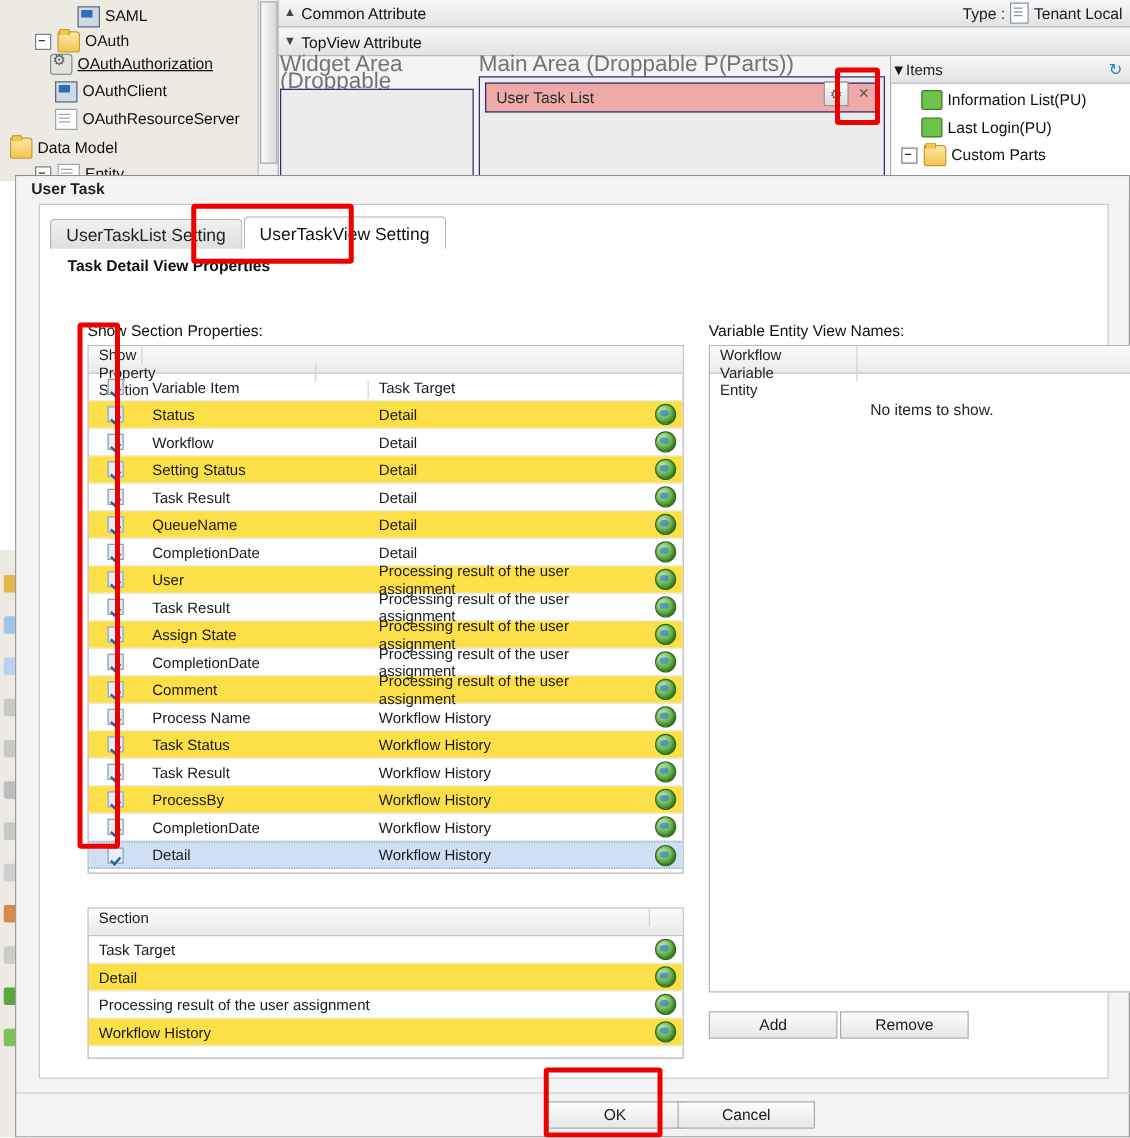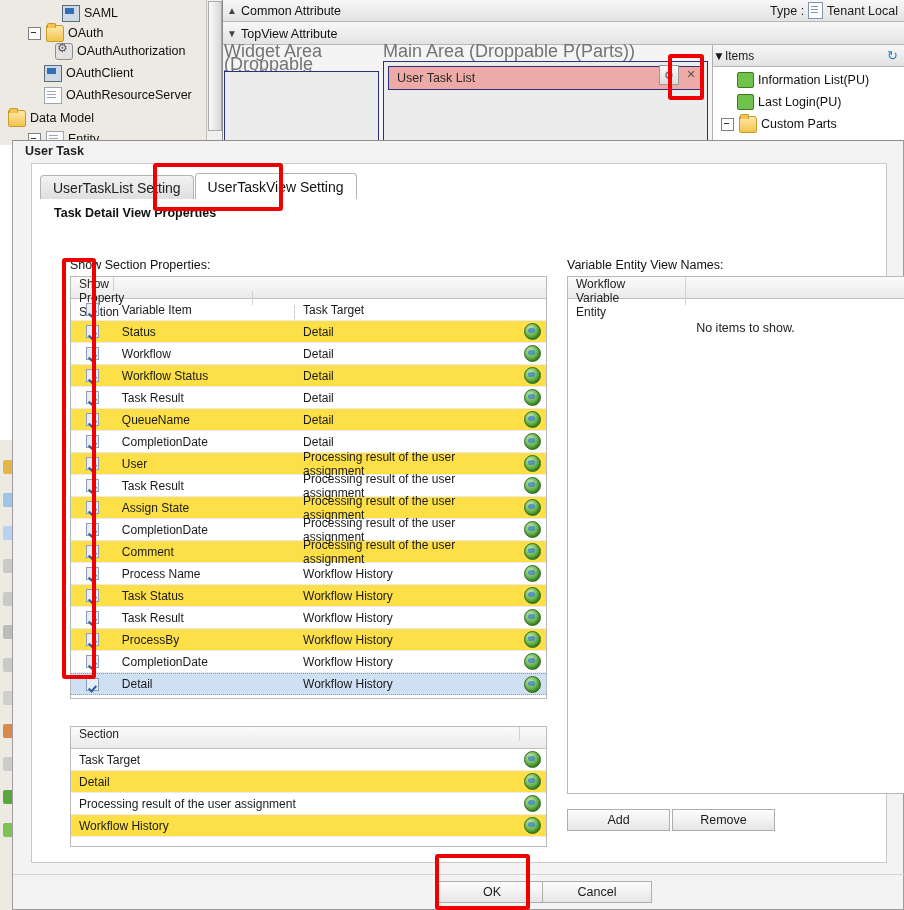--- a/index.html
+++ b/index.html
@@ -112,21 +112,21 @@
     <div id="tree-rows">
         <div class="tree-row" style="left: 62px; top: 2px; width: 144px;">
           <span class="ticon ico-mon"></span>
           <span>SAML</span>
         </div>
         <div class="tree-row" style="left: 28px; top: 22px; width: 178px;">
           <span class="tgl"></span>
           <span class="ticon ico-folder"></span>
           <span>OAuth</span>
         </div>
-        <div class="tree-row" style="left: 55px; top: 40px; width: 162px;">
+        <div class="tree-row" style="left: 40px; top: 40px; width: 162px; text-decoration: underline;">
           <span class="ticon ico-gear"></span>
           <span>OAuthAuthorization</span>
         </div>
         <div class="tree-row" style="left: 44px; top: 62px; width: 162px;">
           <span class="ticon ico-mon"></span>
           <span>OAuthClient</span>
         </div>
         <div class="tree-row" style="left: 44px; top: 84px; width: 162px;">
           <span class="ticon ico-doc"></span>
           <span>OAuthResourceServer</span>
@@ -264,21 +264,21 @@
             <div class="c-prop">Workflow</div>
             <div class="c-sec">Detail</div>
             <div class="c-ico">
               <span class="globe"></span>
             </div>
           </div>
           <div class="grow alt">
             <div class="c-show">
               <span class="cbx"></span>
             </div>
-            <div class="c-prop">Workflow Status</div>
+            <div class="c-prop">Setting Status</div>
             <div class="c-sec">Detail</div>
             <div class="c-ico">
               <span class="globe"></span>
             </div>
           </div>
           <div class="grow">
             <div class="c-show">
               <span class="cbx"></span>
             </div>
             <div class="c-prop">Task Result</div>

